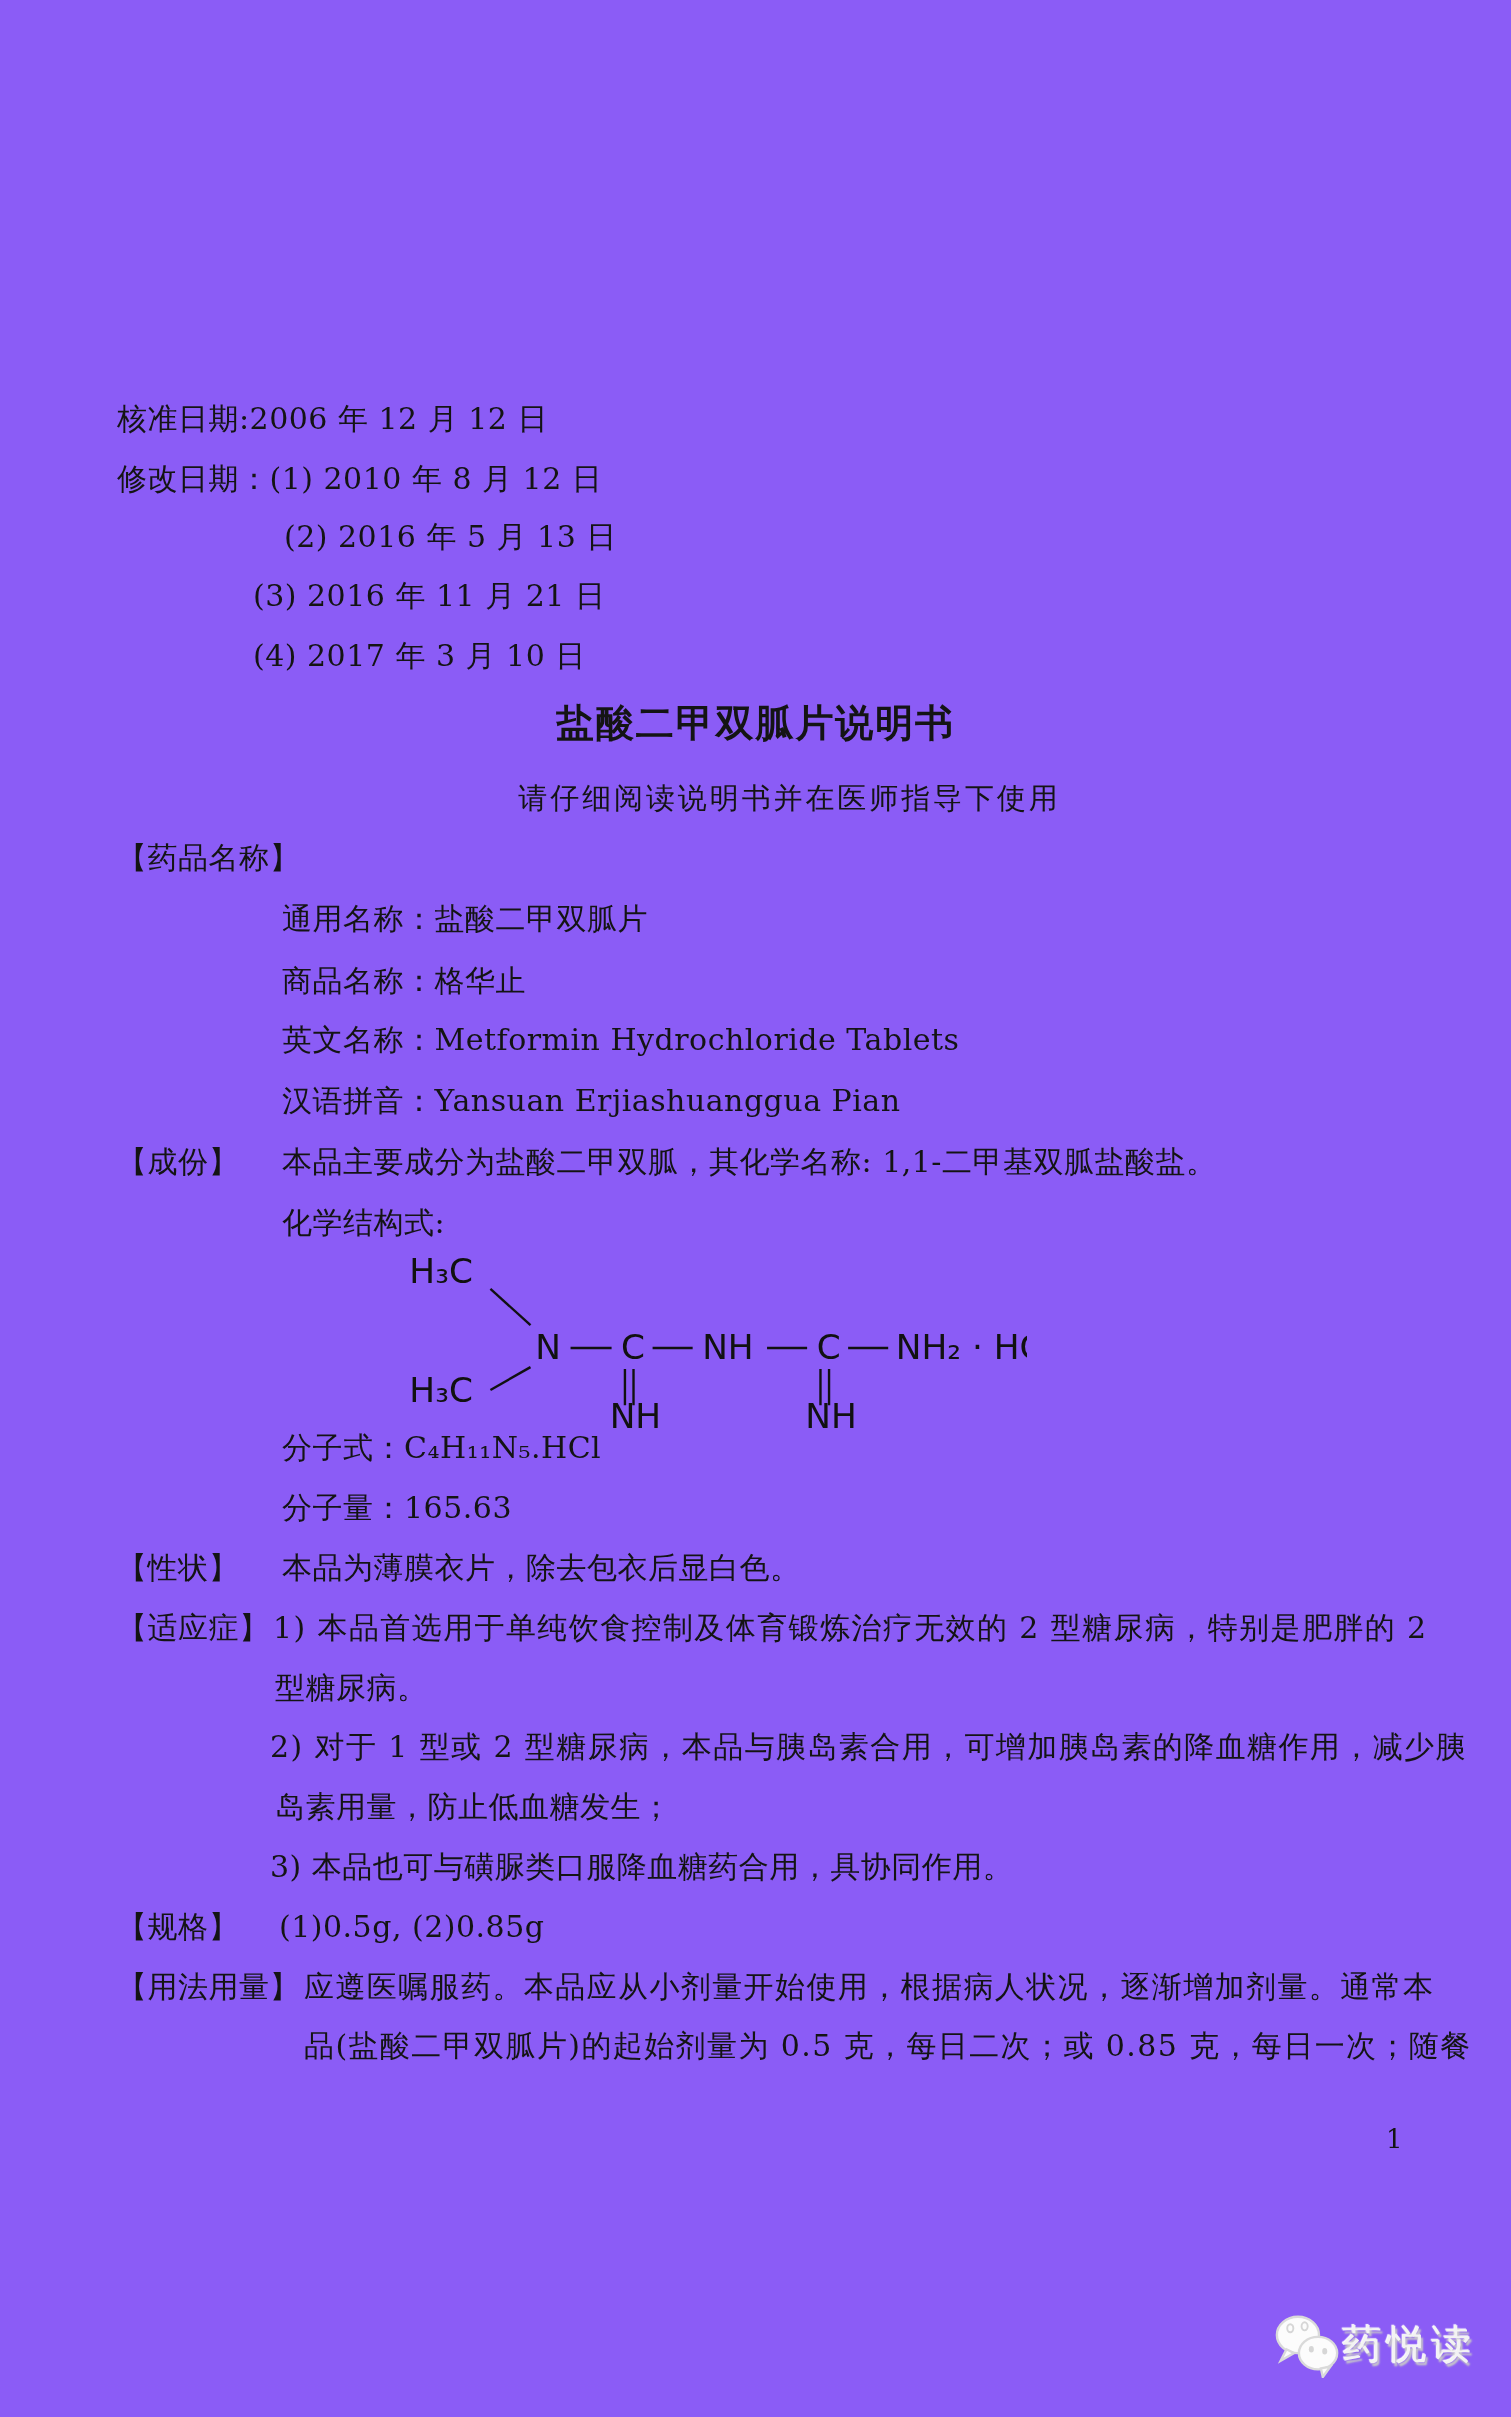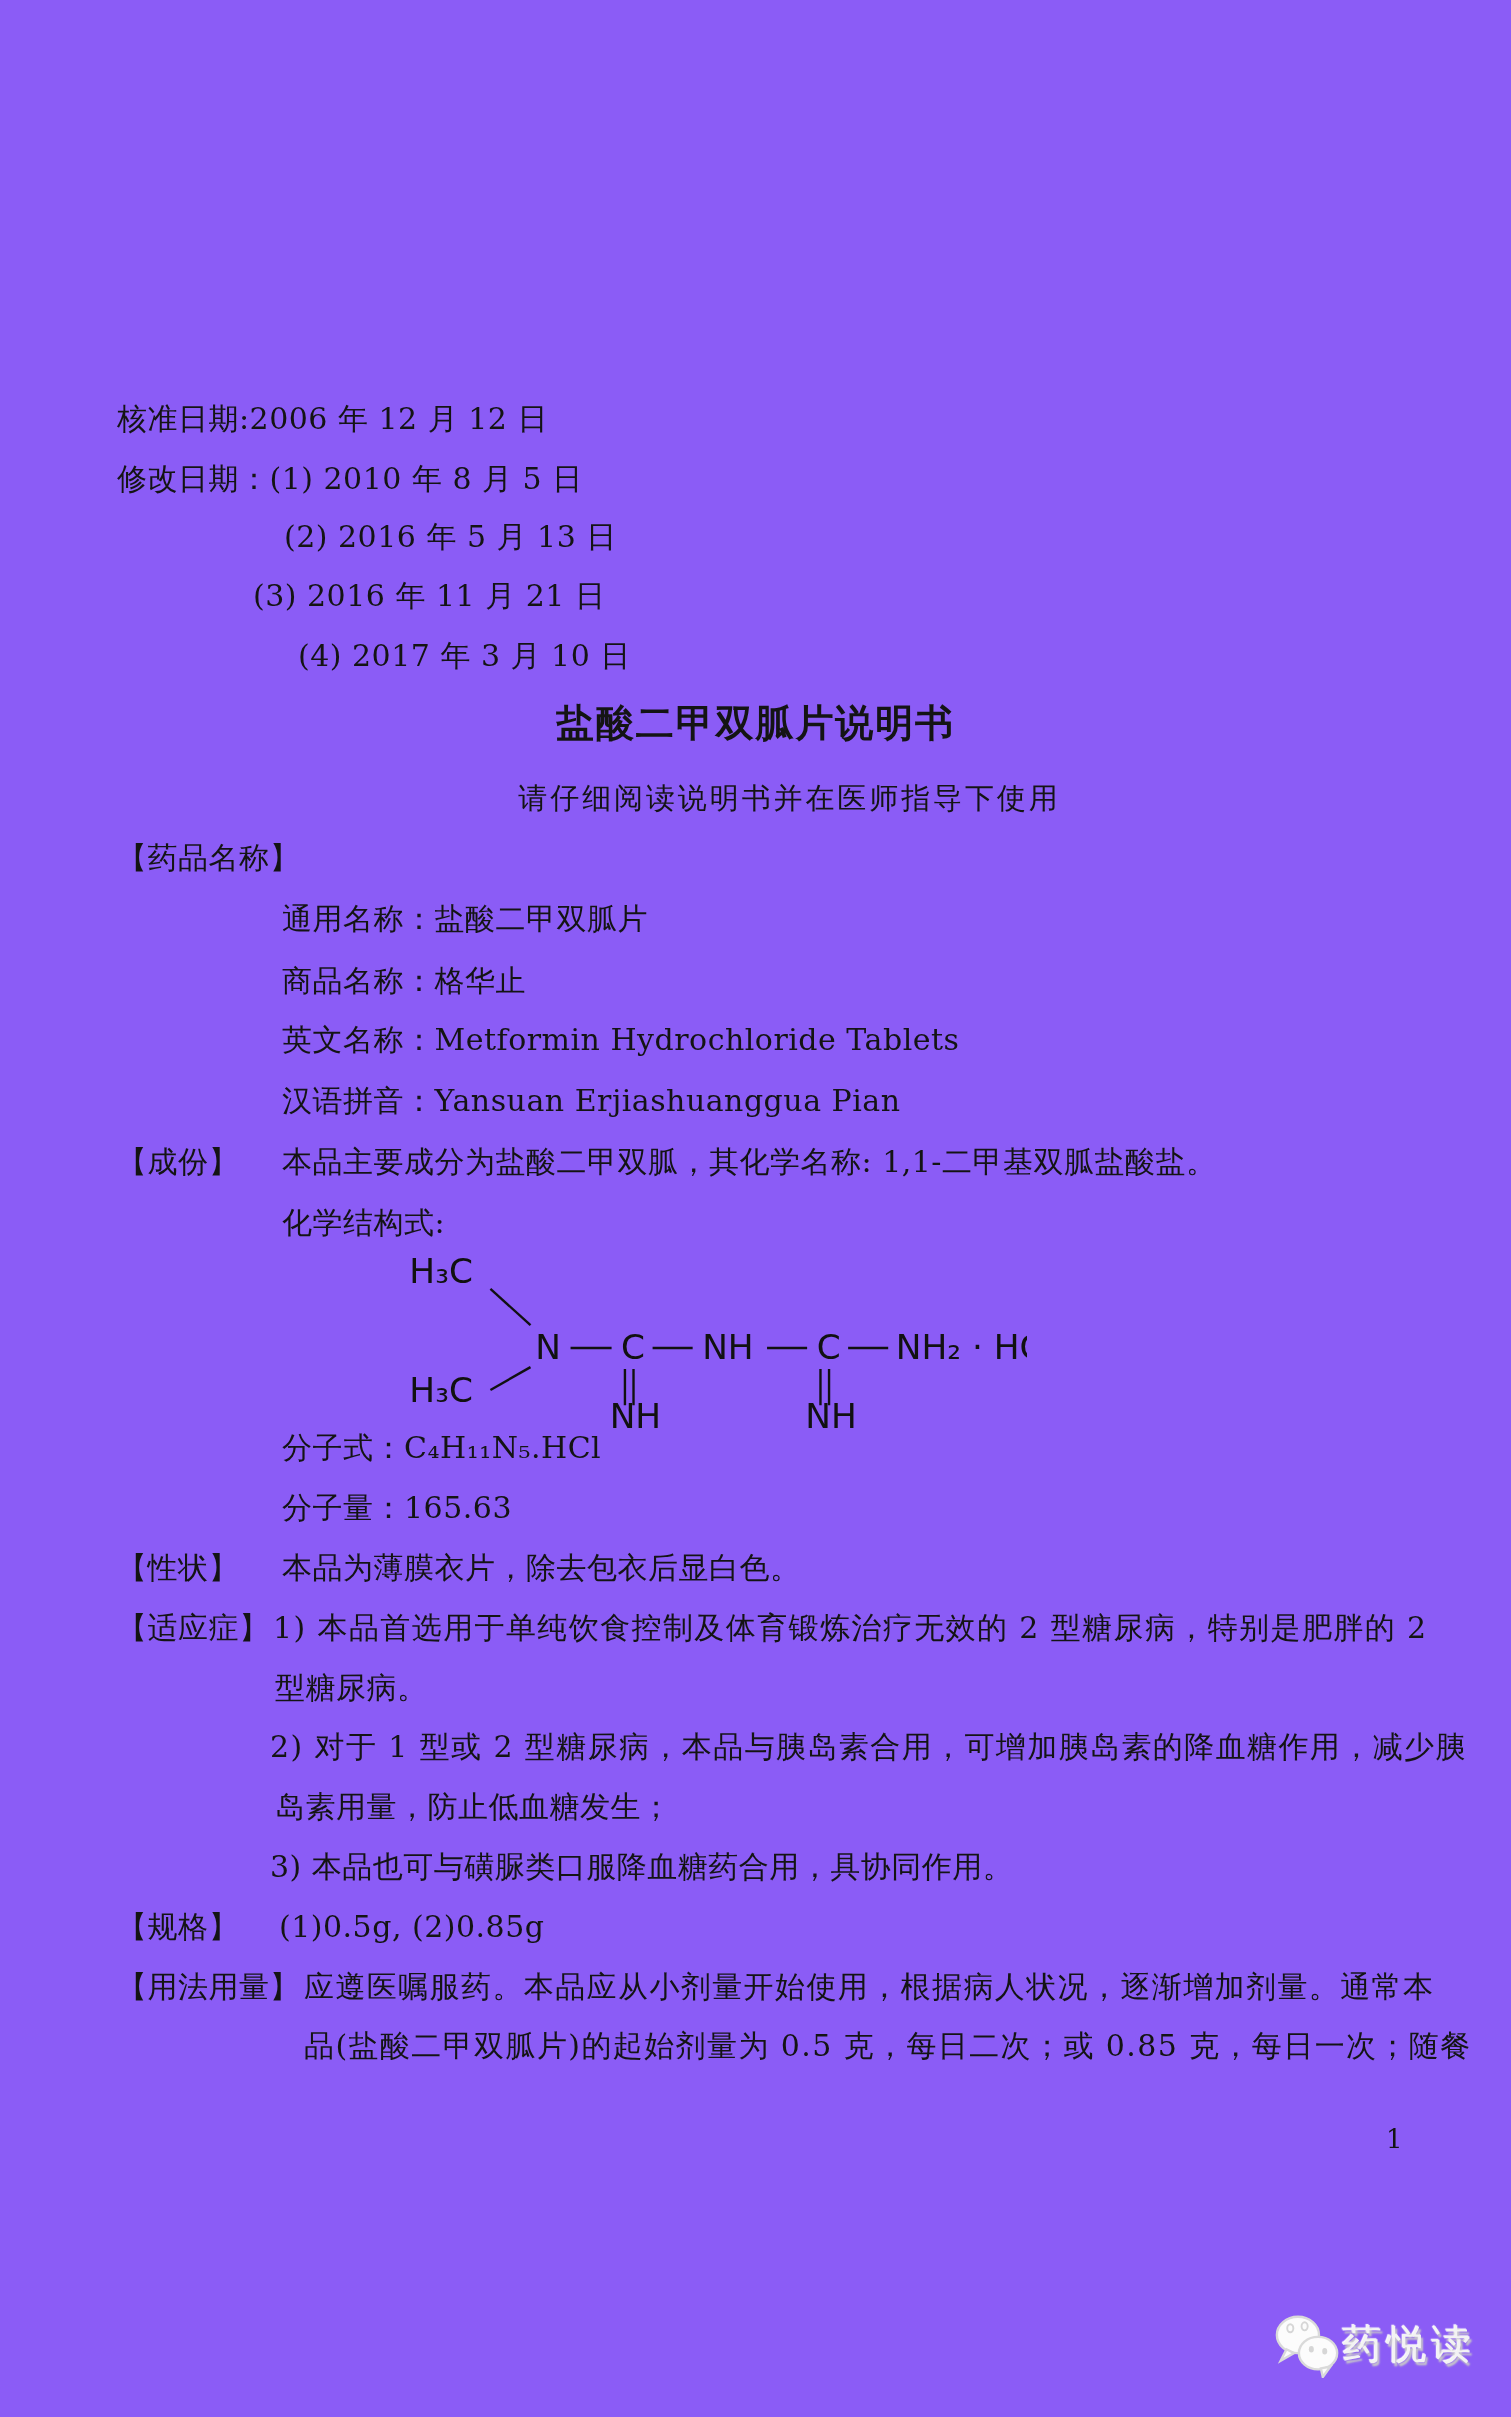--- a/index.html
+++ b/index.html
@@ -31,21 +31,21 @@
     top:781px; left:0; width:100%;
     text-align:center;
     font-family:"DejaVu Sans","Liberation Sans",sans-serif;
     font-size:29px; letter-spacing:2.9px;padding-left:34px;
   }
   
   #approval-date { left:117px; top:401px; }
   #revision-line1 { left:117px; top:461px; }
   #revision-line2 { left:253px; top:519px;margin-left:31px; }
   #revision-line3 { left:253px; top:578px; }
-  #revision-line4 { left:253px; top:638px;margin-left:45px; }
+  #revision-line4 { left:253px; top:638px; }
   
   #name-label { left:117px; top:840px; }
   #name-generic { left:282px; top:901px; }
   #name-trade { left:282px; top:963px; }
   #name-english { left:282px; top:1022px; }
   #name-pinyin { left:282px; top:1083px; }
   
   #comp-label { left:117px; top:1144px; }
   #comp-text { left:282px; top:1144px; }
   #struct-caption { left:282px; top:1205px; }
@@ -91,21 +91,21 @@
   .wm-bubble { fill:#fcfcfc; stroke:#dadada; stroke-width:2.5; }
   .wm-eye { fill:none; stroke:#d6d6d6; stroke-width:2; }
   .wm-eye-filled { fill:#d6d6d6; }
 </style>
 </head>
 <body>
 
 <div id="page">
 
   <div class="t" id="approval-date">核准日期:2006 年 12 月 12 日</div>
-  <div class="t" id="revision-line1">修改日期：(1) 2010 年 8 月 5 日</div>
+  <div class="t" id="revision-line1">修改日期：(1) 2010 年 8 月 12 日</div>
   <div class="t" id="revision-line2">(2) 2016 年 5 月 13 日</div>
   <div class="t" id="revision-line3">(3) 2016 年 11 月 21 日</div>
   <div class="t" id="revision-line4">(4) 2017 年 3 月 10 日</div>
 
   <div class="t" id="doc-title">盐酸二甲双胍片说明书</div>
   <div class="t" id="doc-subtitle">请仔细阅读说明书并在医师指导下使用</div>
 
   <div class="t" id="name-label">【药品名称】</div>
   <div class="t" id="name-generic">通用名称：盐酸二甲双胍片</div>
   <div class="t" id="name-trade">商品名称：格华止</div>

